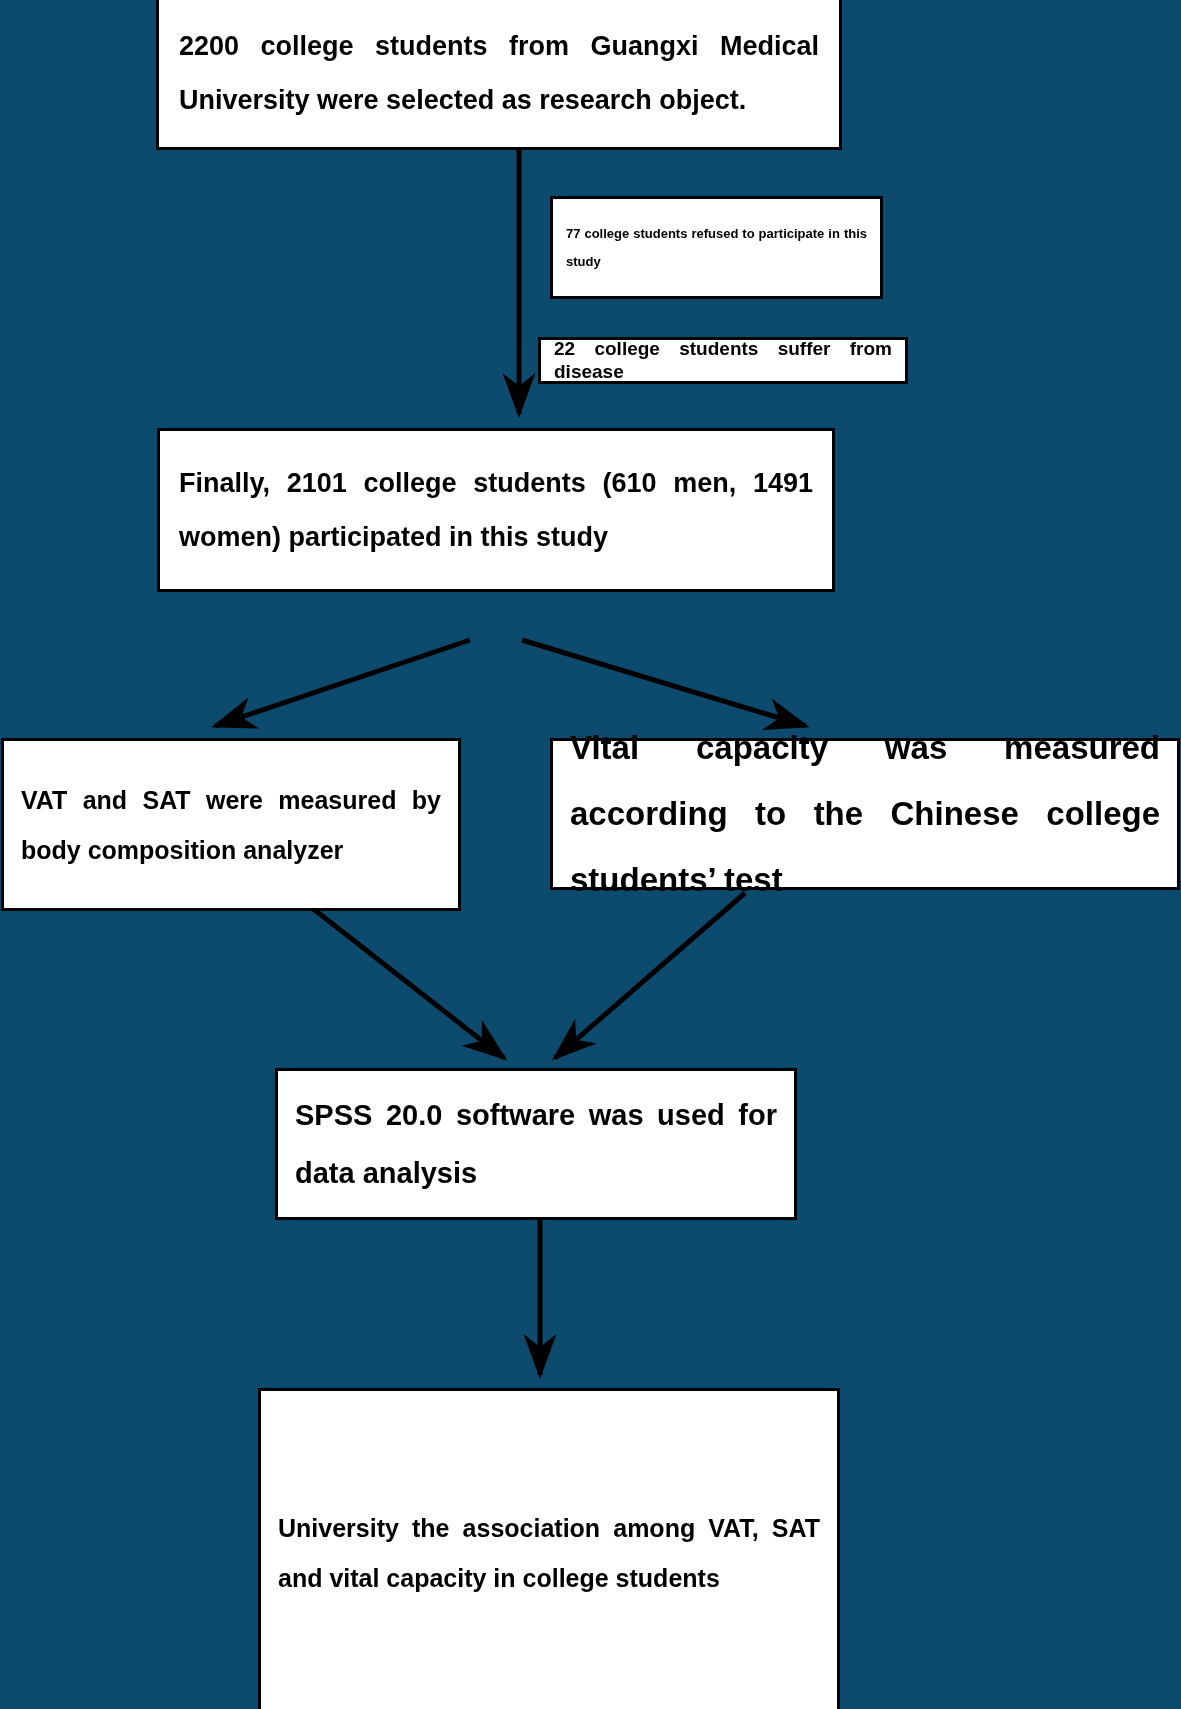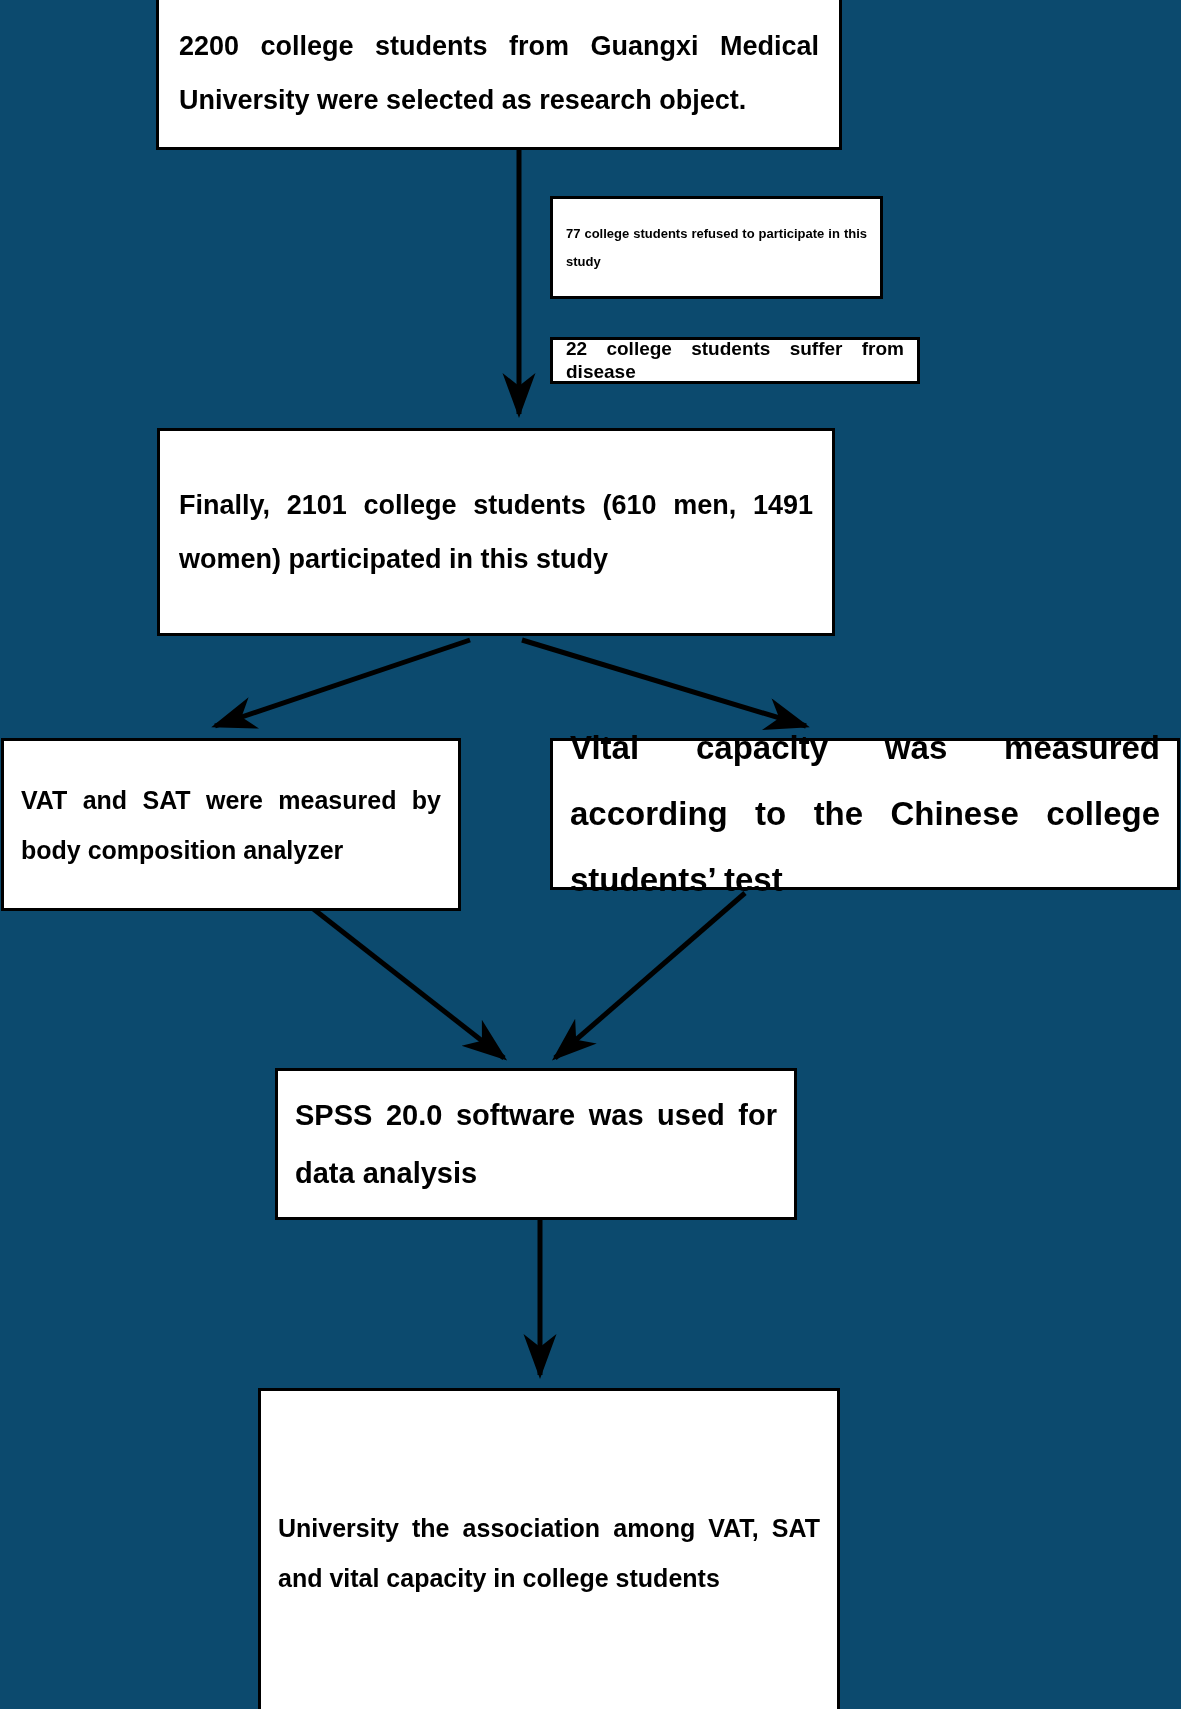--- a/index.html
+++ b/index.html
@@ -42,27 +42,27 @@
     font-size: 27px;
   }
   #node-refused {
     left: 550px; top: 196px; width: 333px; height: 103px;
     padding: 0 13px;
     font-size: 13px;
     align-items: flex-end;
   }
   #node-refused .txt { line-height: 2.1; }
   #node-disease {
-    left: 550px; top: 337px; width: 370px; height: 47px;
+    left: 538px; top: 337px; width: 370px; height: 47px;
     padding: 0 13px;
     font-size: 19px;
   }
   #node-disease .txt { line-height: 1.2; }
   #node-final {
-    left: 157px; top: 428px; width: 678px; height: 208px;
+    left: 157px; top: 428px; width: 678px; height: 164px;
     padding: 0 19px;
     font-size: 27px;
   }
   #node-vatsat {
     left: 1px; top: 738px; width: 460px; height: 173px;
     padding: 0 17px;
     font-size: 25px;
   }
   #node-vital {
     left: 550px; top: 738px; width: 630px; height: 152px;

